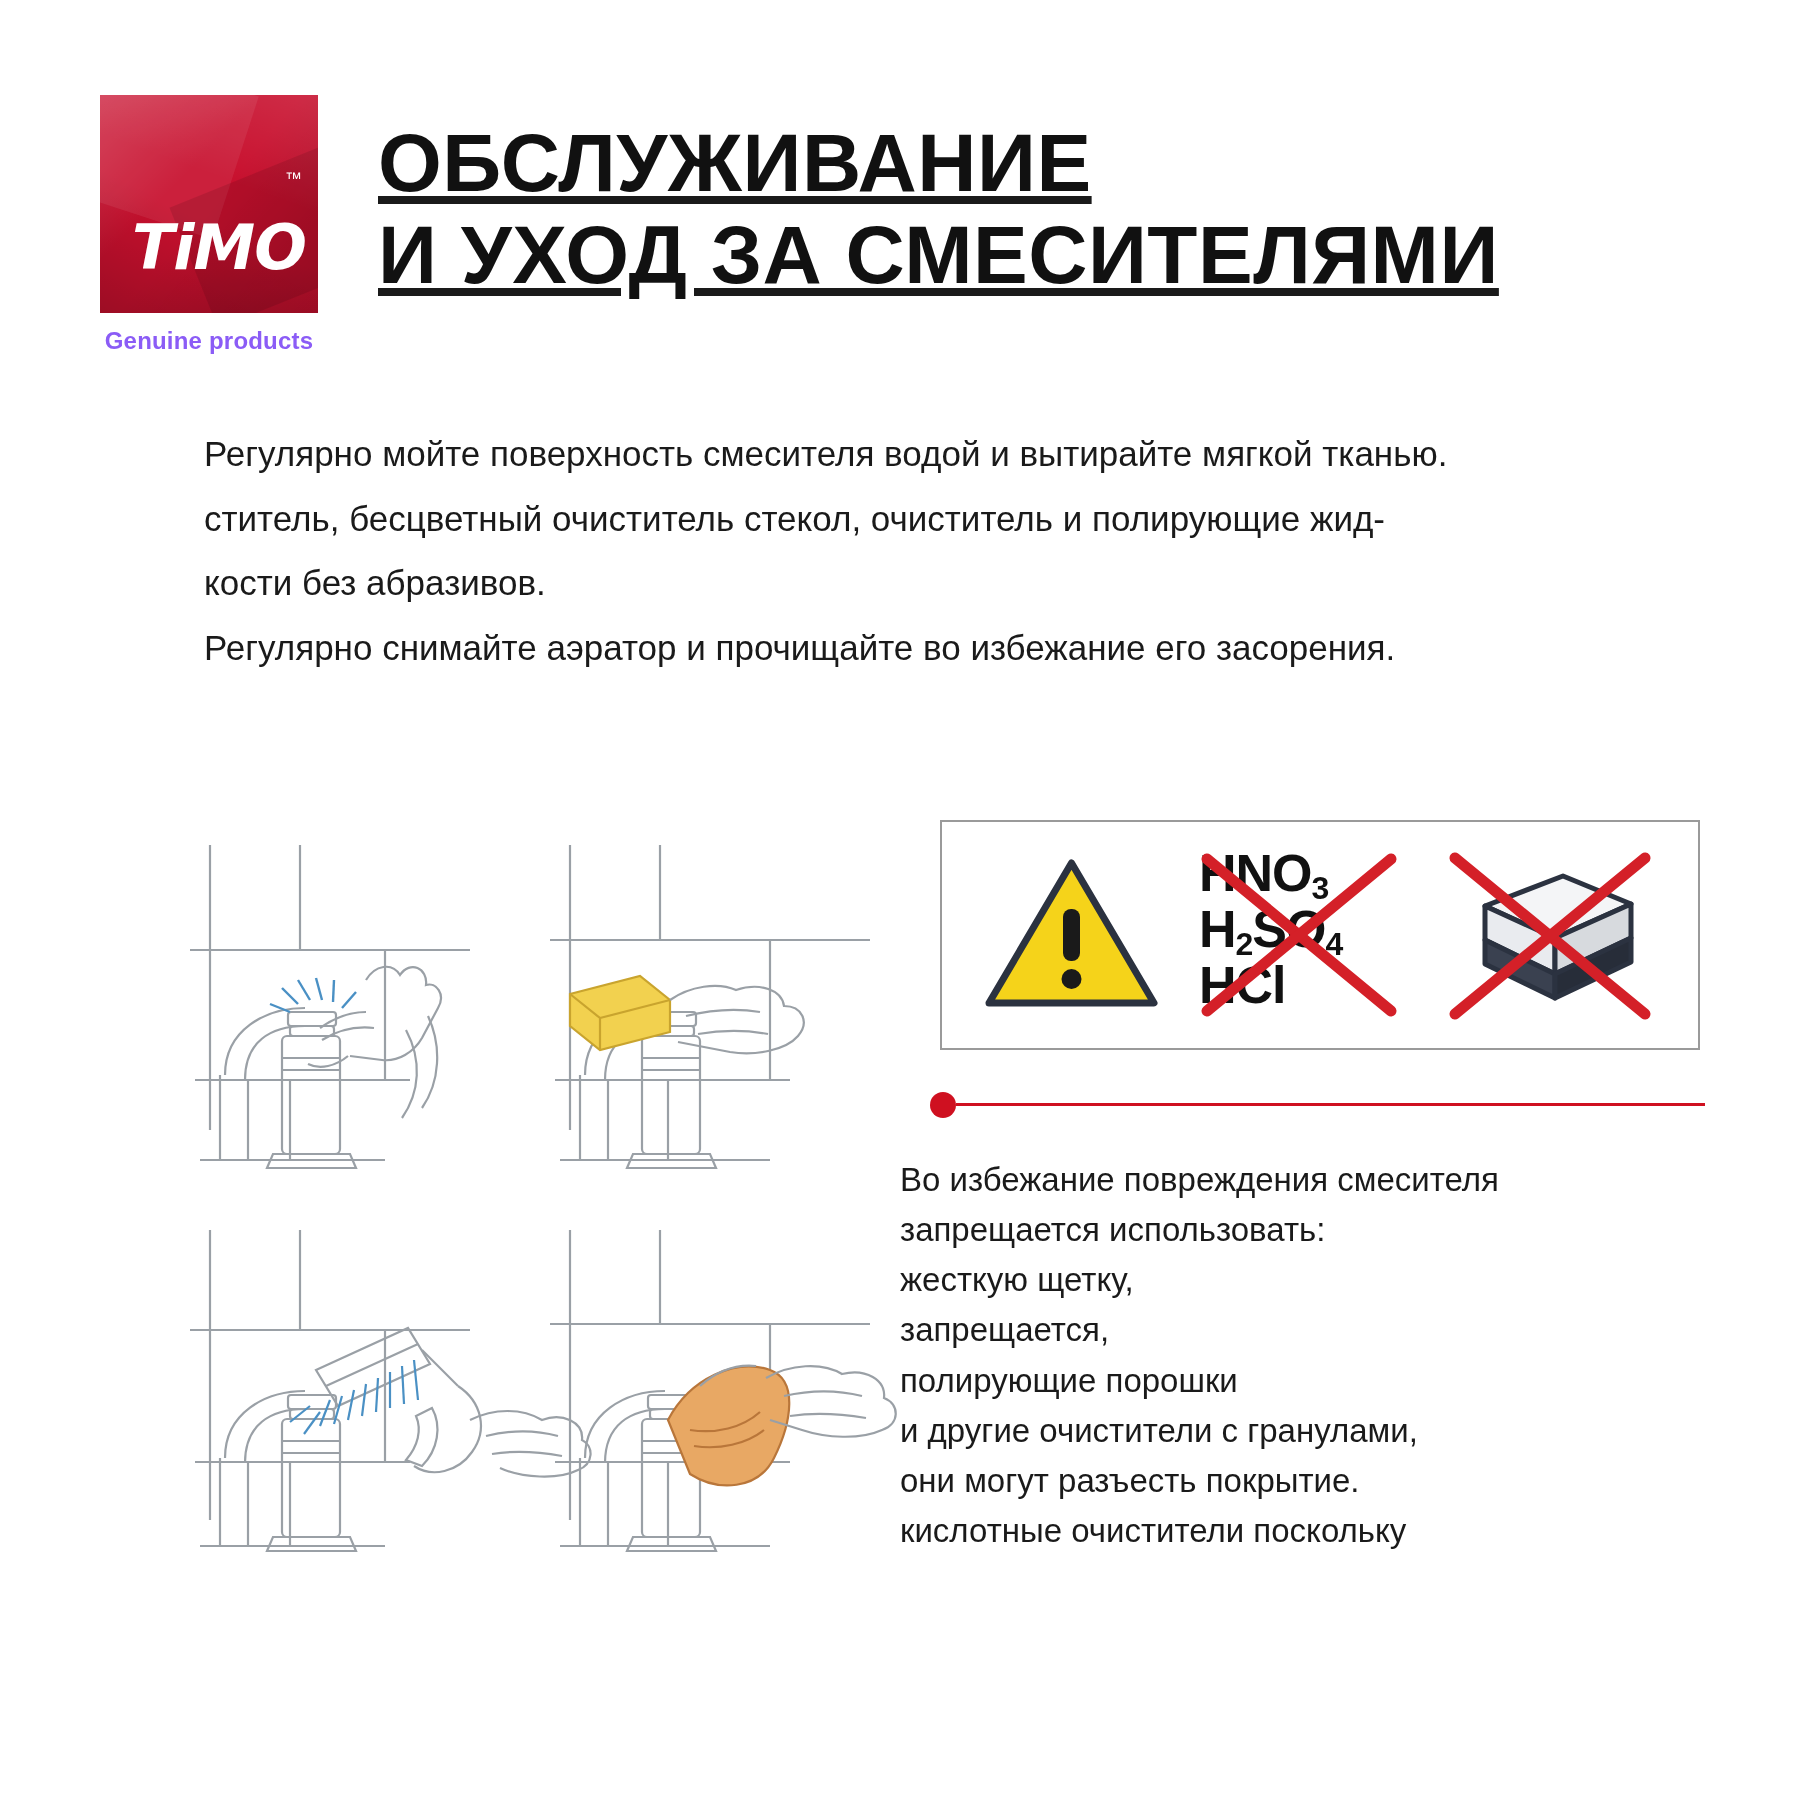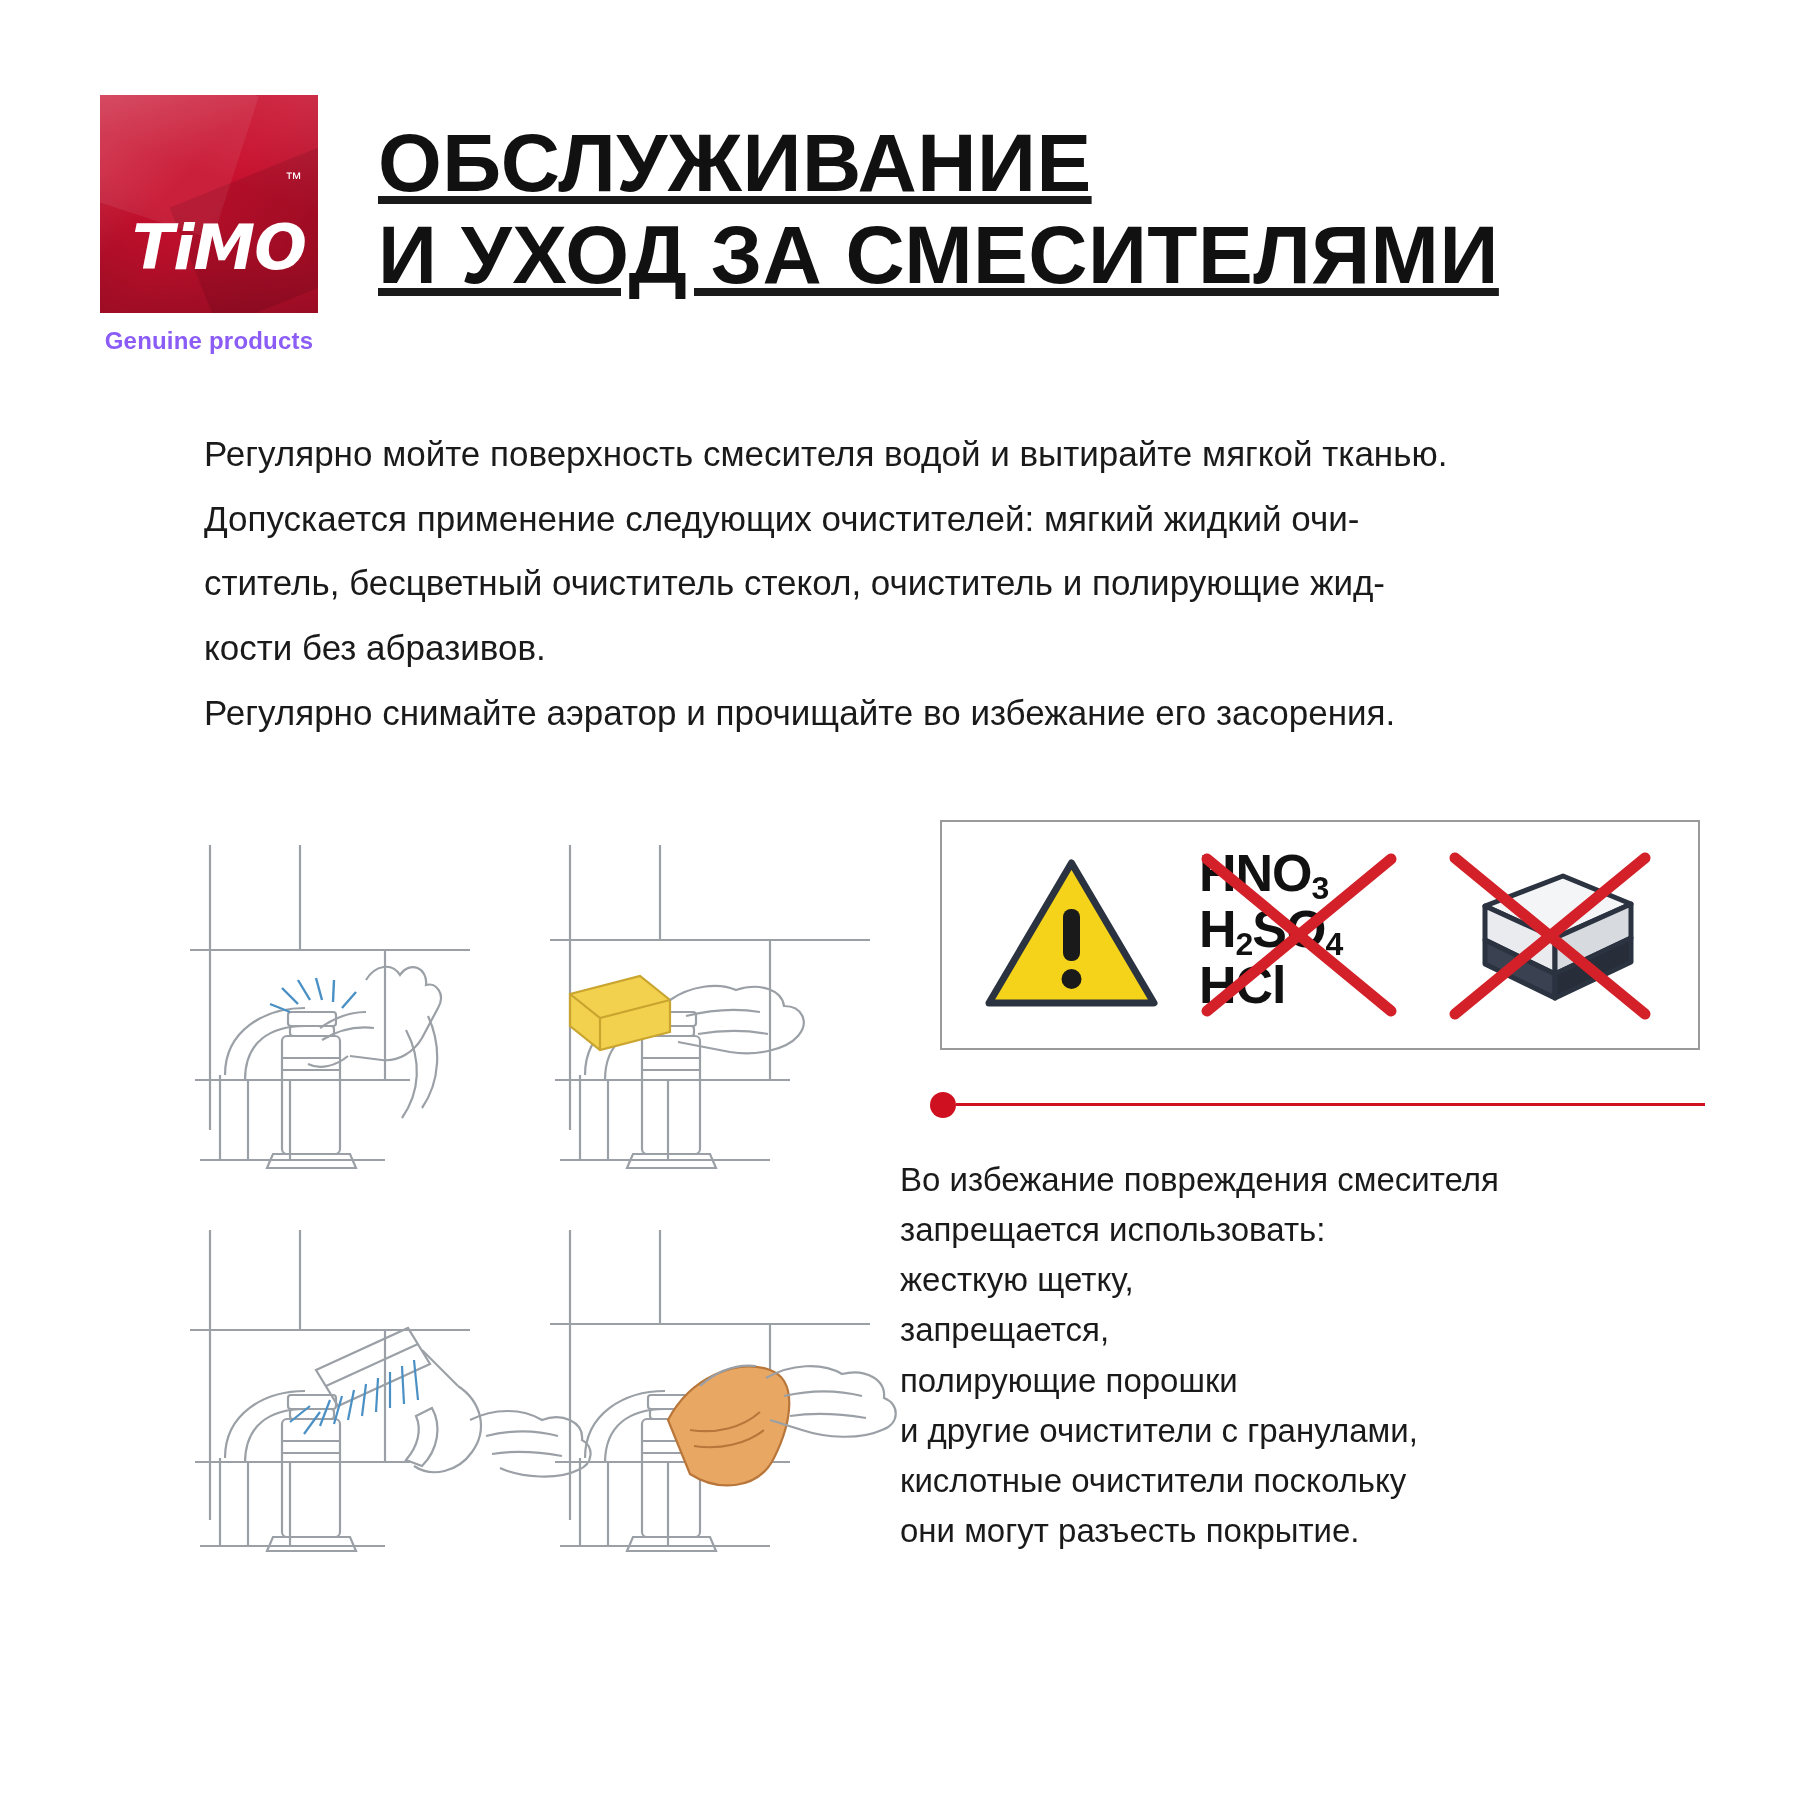--- a/index.html
+++ b/index.html
@@ -229,21 +229,20 @@
 
   <div class="title-block">
     <div class="title-line">ОБСЛУЖИВАНИЕ</div>
     <div class="title-line">И УХОД ЗА СМЕСИТЕЛЯМИ</div>
   </div>
 
 </div>
 
 <div class="intro">
   <p>Регулярно мойте поверхность смесителя водой и вытирайте мягкой тканью.</p>
-  <p>Допускается применение следующих очистителей: мягкий жидкий очи-</p>
   <p>ститель, бесцветный очиститель стекол, очиститель и полирующие жид-</p>
   <p>кости без абразивов.</p>
   <p>Регулярно снимайте аэратор и прочищайте во избежание его засорения.</p>
 </div>
 
 <div class="illus">
   <svg width="760" height="760" viewBox="0 0 760 760" fill="none" xmlns="http://www.w3.org/2000/svg">
     <g stroke="#9aa0a6" stroke-width="2.2" fill="none">
 
       <g>
@@ -452,15 +451,15 @@
   <span class="line"></span>
 </div>
 
 <div class="prohibit">
   <p>Во избежание повреждения смесителя</p>
   <p>запрещается использовать:</p>
   <p>жесткую щетку,</p>
   <p>запрещается,</p>
   <p>полирующие порошки</p>
   <p>и другие очистители с гранулами,</p>
+  <p>они могут разъесть покрытие.</p>
   <p>кислотные очистители поскольку</p>
-  <p>они могут разъесть покрытие.</p>
 </div>
 
 </body></html>

